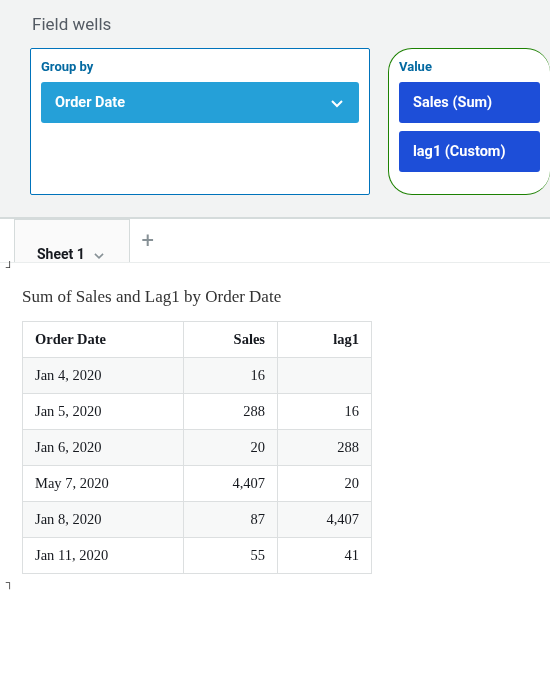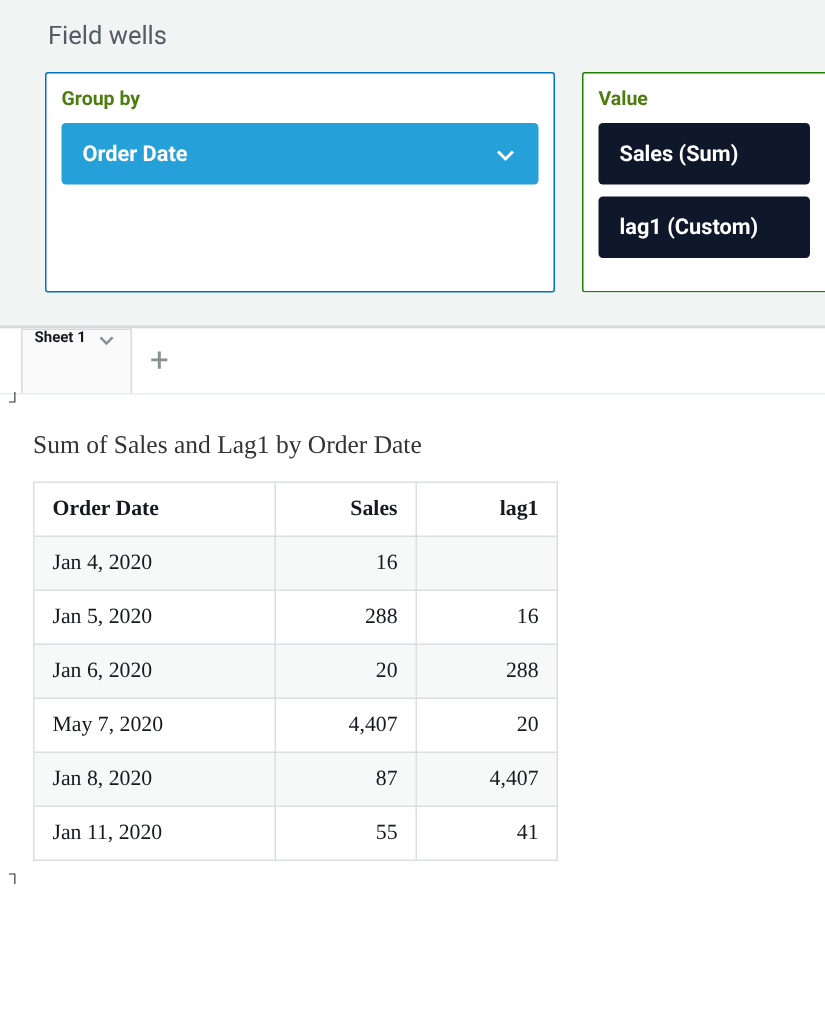--- a/index.html
+++ b/index.html
@@ -37,65 +37,65 @@
   }
   .wells-row { display: flex; gap: 18px; }
   .well {
     border: 1.5px solid;
     border-radius: 2px;
     padding: 10px 10px 14px 10px;
     min-height: 130px;
     background: #fff;
   }
   .well.group { border-color: var(--blue); width: 340px; }
-  .well.value { border-color: var(--green); flex: 1; border-right: none; border-top-right-radius:0; border-bottom-right-radius:0;}
+  .well.value { border-color: var(--green); flex: 1; border-right: none; border-top-right-radius:0; border-bottom-right-radius:0;border-radius:24px;}
   .well-label {
     font-size: 13px;
     font-weight: 700;
-    color: #4d7c0f;
+    color: #0369a1;
     margin-bottom: 8px;
   }
   .pill {
     border-radius: 3px;
     color: #fff;
     font-weight: 700;
     font-size: 14.5px;
     padding: 12px 14px;
     display: flex;
     align-items: center;
     justify-content: space-between;
     margin-bottom: 8px;
     cursor: pointer;
   }
   .pill.blue { background: #25a0d8; }
-  .pill.green { background: #0f172a; }
+  .pill.green { background: #1d4ed8; }
   .chev { width: 16px; height: 16px; flex: 0 0 16px; }
   .chev path { stroke: #fff; stroke-width: 2; fill: none; }
 
   
   .tab-strip {
     display: flex;
     align-items: center;
     padding: 0 0 0 14px;
     background: #fff;
     height: 44px;
     border-bottom: 1px solid var(--border-light);
   }
   .tab {
     display: flex;
-    align-items: flex-start;
+    align-items: flex-end;
     gap: 6px;
     height: 100%;
-    padding: 0 8px;
+    padding: 0 22px;
     border: 1px solid var(--border-grey);
     border-bottom: none;
     background: #fafafa;
     font-weight: 700;
     color: var(--text-dark);
-    font-size: 10px;
+    font-size: 14px;
     cursor: pointer;
   }
   .tab .chev path { stroke: #879196; }
   .add-tab {
     width: 36px; height: 100%;
     display:flex; align-items:center; justify-content:center;
     color:#879196; font-size: 22px; cursor:pointer;
   }
   .crop-mark { font-size: 11px; color:#333; padding-left:6px; line-height: 10px;}
 

